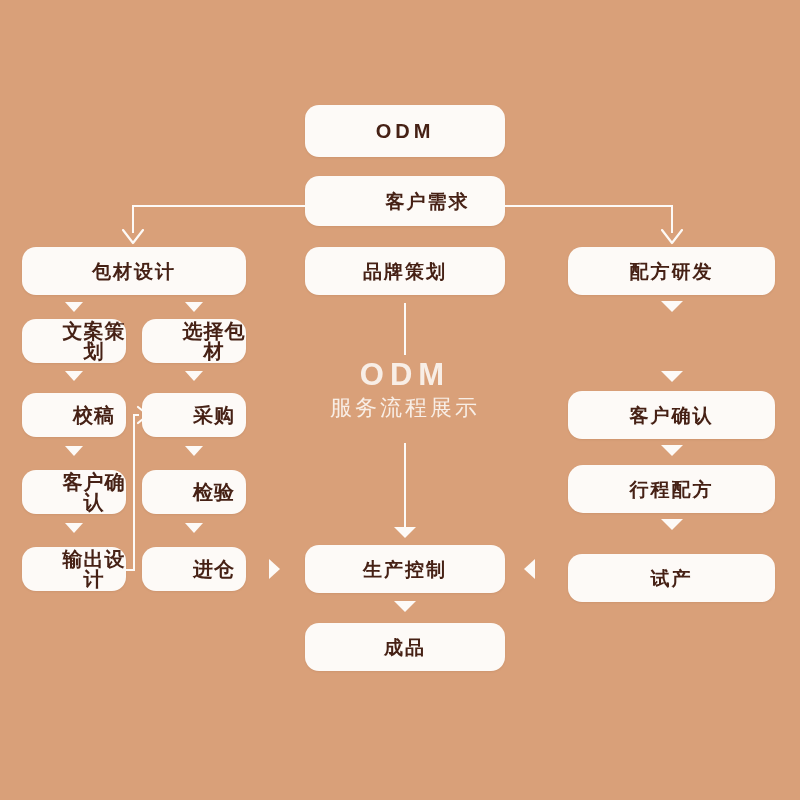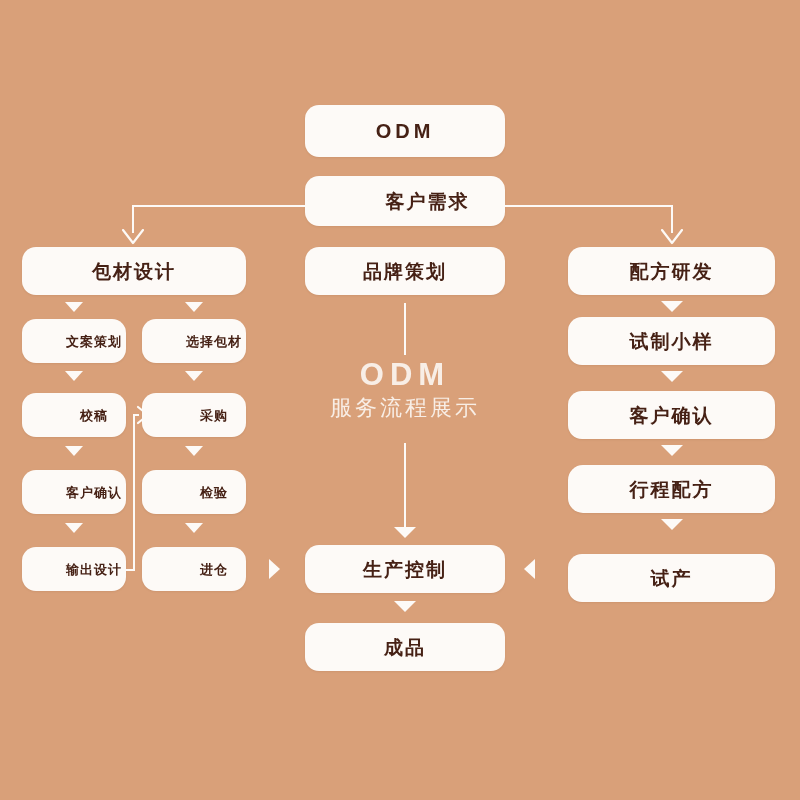--- a/index.html
+++ b/index.html
@@ -38,21 +38,21 @@
   }
   .node.latin {
     letter-spacing: 4px;
     font-size: 20px;
   }
   .node.cn {
     font-size: 19px;
     letter-spacing: 2px;
   }
   .node.cn-small {
-    font-size: 13px;
+    font-size: 20px;
     letter-spacing: 1px;
     padding-left: 40px;
   }
 
   
   .vline {
     position: absolute;
     background: #fdfaf7;
   }
   .hline {
@@ -231,23 +231,20 @@
   </div>
 
   <div class="arrow-right" style="left:269px; top:559px;"></div>
   <div class="arrow-left" style="left:524px; top:559px;"></div>
 
   <div class="node cn" style="left:568px; top:247px; width:207px; height:48px;">
     <span>配方研发</span>
   </div>
   <div class="arrow-down" style="left:661px; top:301px;"></div>
 
-  <div class="node cn" style="left:568px; top:317px; width:207px; height:48px;">
-    <span>试制小样</span>
-  </div>
   <div class="arrow-down" style="left:661px; top:371px;"></div>
 
   <div class="node cn" style="left:568px; top:391px; width:207px; height:48px;">
     <span>客户确认</span>
   </div>
   <div class="arrow-down" style="left:661px; top:445px;"></div>
 
   <div class="node cn" style="left:568px; top:465px; width:207px; height:48px;border-radius:15px;">
     <span>行程配方</span>
   </div>

